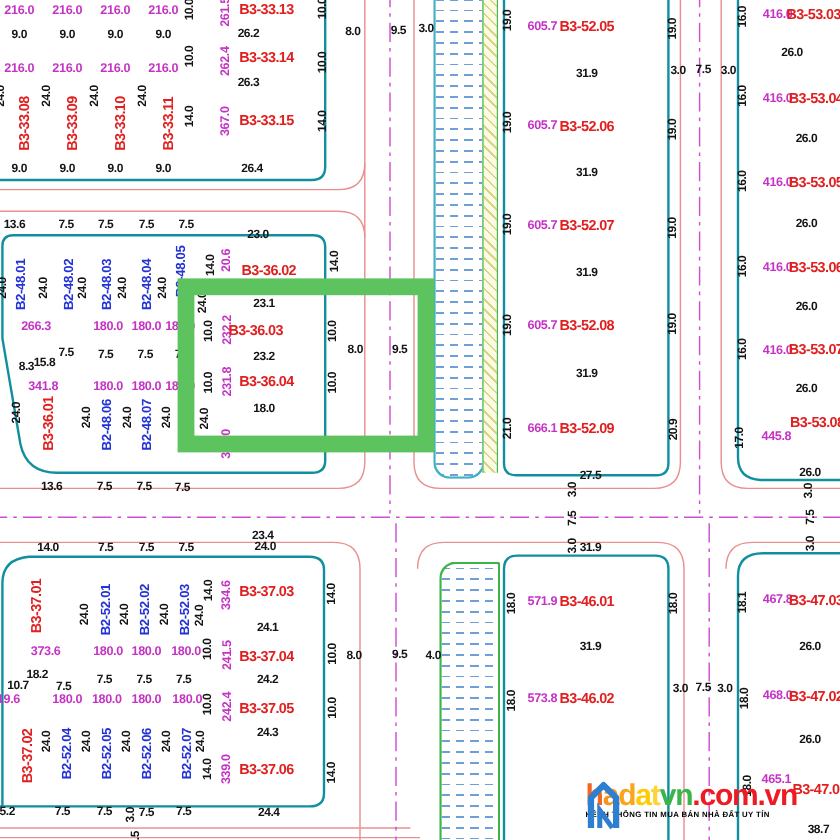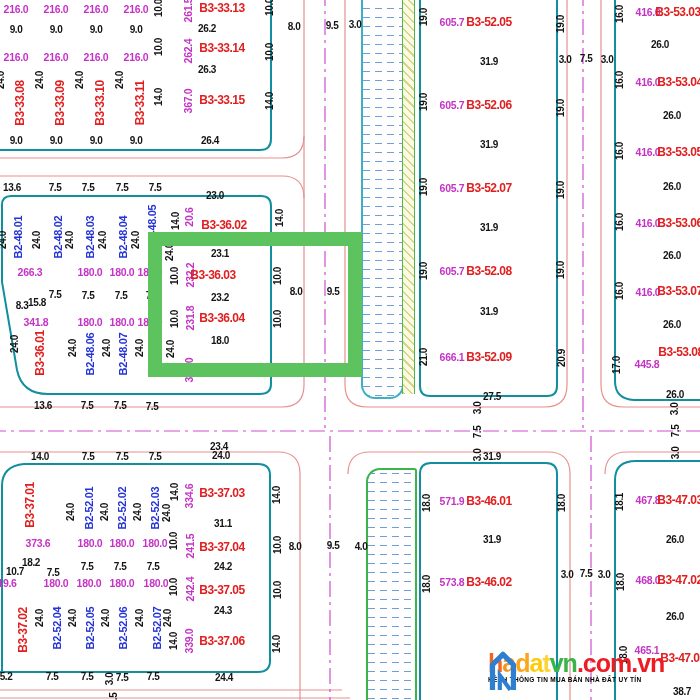--- a/index.html
+++ b/index.html
@@ -319,21 +319,21 @@
       <span class="lbl d" style="left: 15px; top: 572px;">10.7</span>
       <span class="lbl d" style="left: 53px; top: 573px;">7.5</span>
       <span class="lbl d" style="left: 87px; top: 567px;">7.5</span>
       <span class="lbl d" style="left: 120px; top: 567px;">7.5</span>
       <span class="lbl d" style="left: 153px; top: 567px;">7.5</span>
       <span class="lbl a" style="left: 7px; top: 583px;">19.6</span>
       <span class="lbl a" style="left: 56px; top: 583px;">180.0</span>
       <span class="lbl a" style="left: 89px; top: 583px;">180.0</span>
       <span class="lbl a" style="left: 122px; top: 583px;">180.0</span>
       <span class="lbl a" style="left: 156px; top: 583px;">180.0</span>
-      <span class="lbl d" style="left: 223px; top: 524px;">31.1</span>
+      <span class="lbl d" style="left: 223px; top: 524px;">24.1</span>
       <span class="lbl dv" style="left: 174px; top: 541px;">10.0</span>
       <span class="lbl av" style="left: 190px; top: 546px;">241.5</span>
       <span class="lbl pr" style="left: 222px; top: 547px;">B3-37.04</span>
       <span class="lbl dv" style="left: 278px; top: 545px;">10.0</span>
       <span class="lbl d" style="left: 295px; top: 547px;">8.0</span>
       <span class="lbl d" style="left: 333px; top: 546px;">9.5</span>
       <span class="lbl d" style="left: 361px; top: 547px;">4.0</span>
       <span class="lbl d" style="left: 223px; top: 567px;">24.2</span>
       <span class="lbl dv" style="left: 174px; top: 587px;">10.0</span>
       <span class="lbl av" style="left: 190px; top: 589px;">242.4</span>

